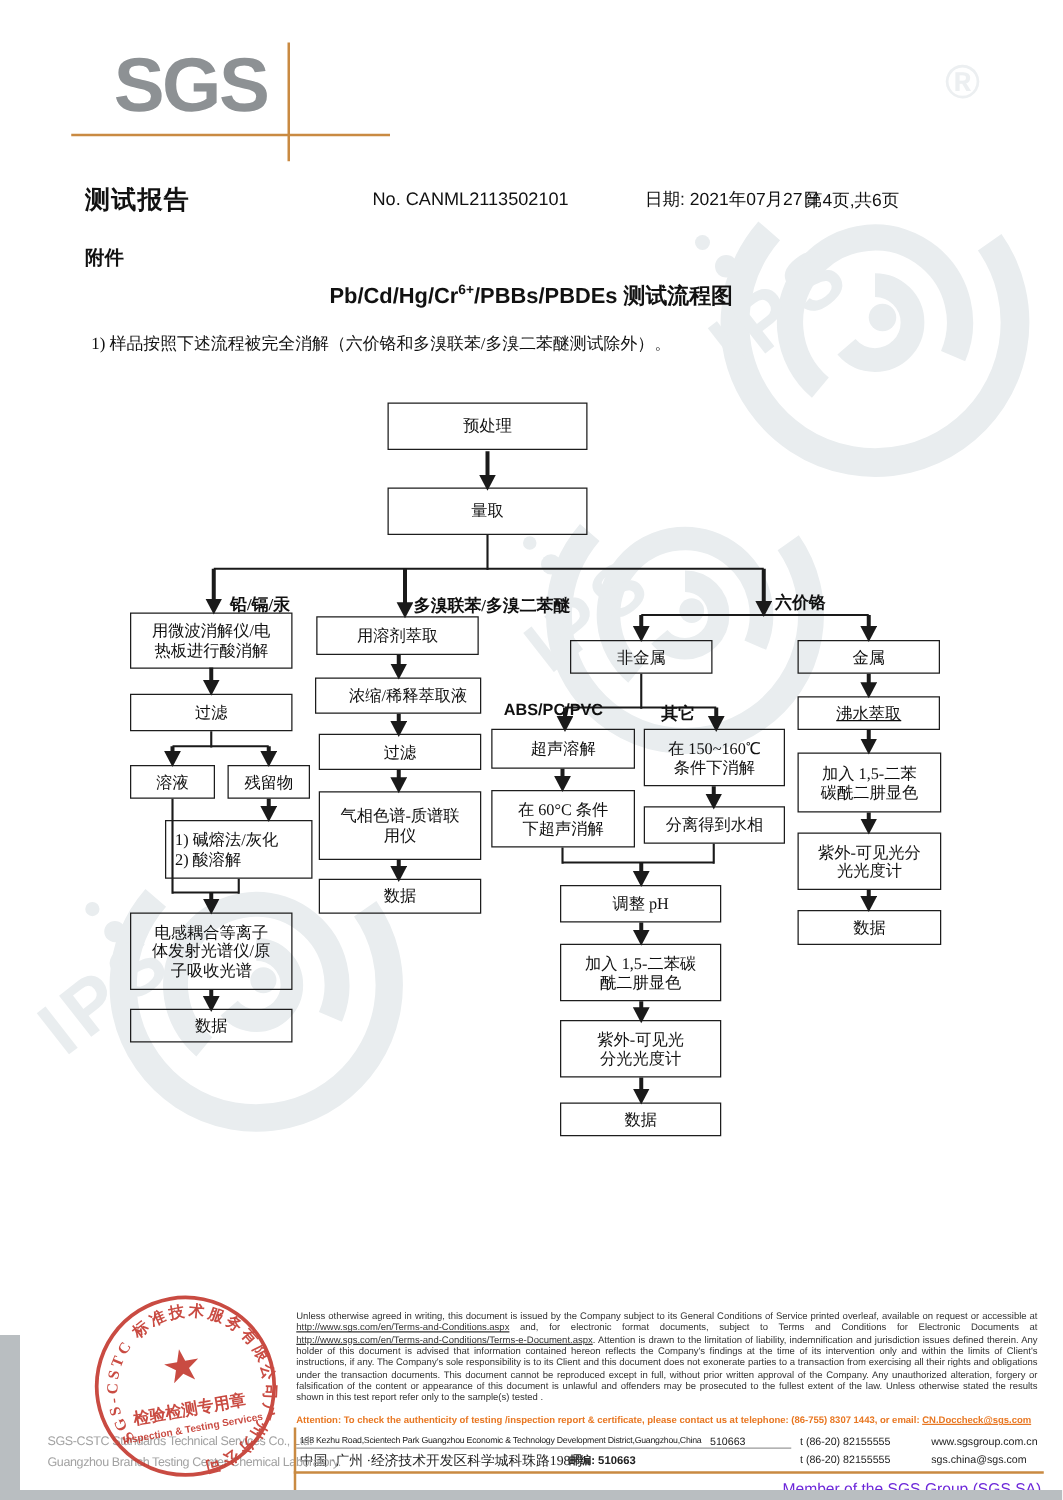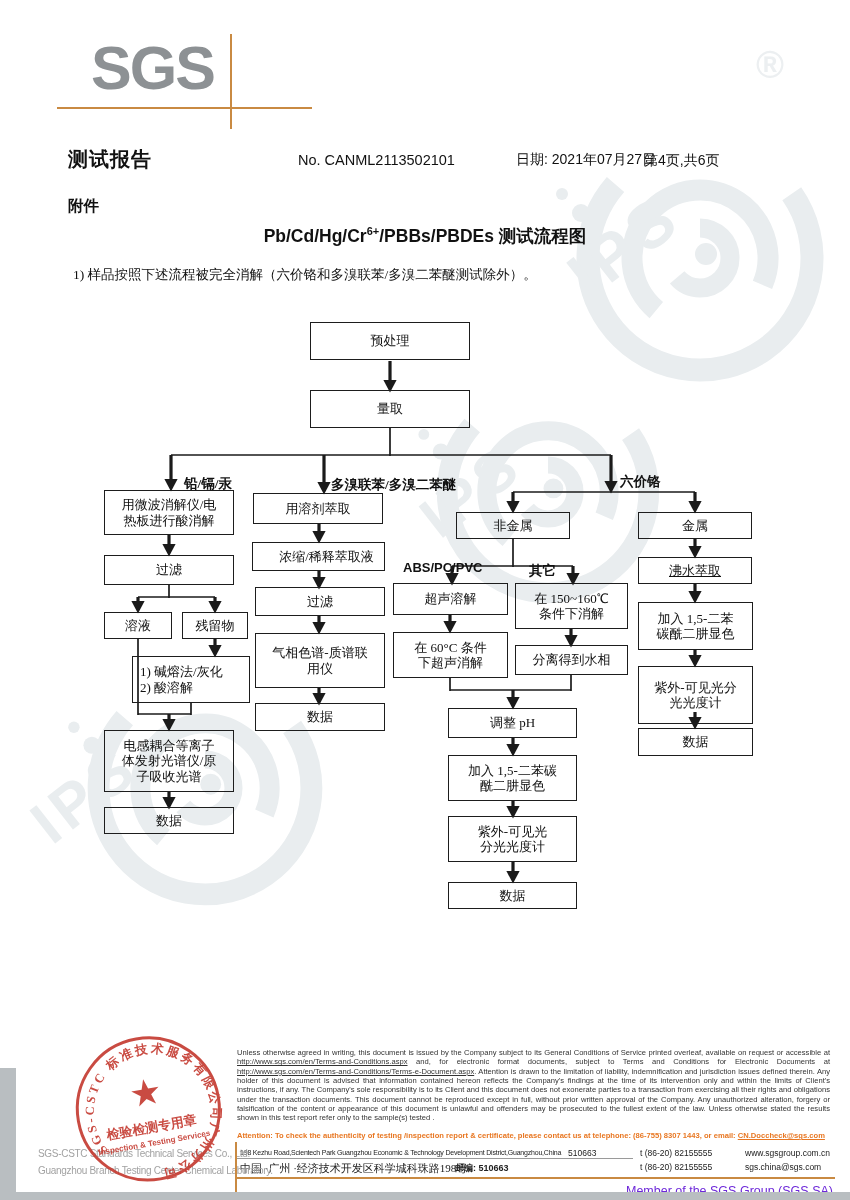--- a/index.html
+++ b/index.html
@@ -191,21 +191,21 @@
   <div class="fbox" style="left:448px;top:708px;width:129px;height:30px;">调整 pH</div>
   <div class="fbox" style="left:448px;top:755px;width:129px;height:46px;">加入 1,5-二苯碳
 酰二肼显色</div>
   <div class="fbox" style="left:448px;top:816px;width:129px;height:46px;">紫外-可见光
 分光光度计</div>
   <div class="fbox" style="left:448px;top:882px;width:129px;height:27px;">数据</div>
 
   <div class="fbox" style="left:638px;top:557px;width:114px;height:27px;text-decoration:underline;">沸水萃取</div>
   <div class="fbox" style="left:638px;top:602px;width:115px;height:48px;">加入 1,5-二苯
 碳酰二肼显色</div>
-  <div class="fbox" style="left:638px;top:666px;width:115px;height:58px;">紫外-可见光分
+  <div class="fbox" style="left:638px;top:666px;width:115px;height:46px;">紫外-可见光分
 光光度计</div>
   <div class="fbox" style="left:638px;top:728px;width:115px;height:28px;">数据</div>
 
   <div id="company-line1" class="abs">SGS-CSTC Standards Technical Services Co., Ltd.</div>
   <div id="company-line2" class="abs">Guangzhou Branch Testing Center Chemical Laboratory.</div>
 
   <svg id="stamp" class="abs" width="168" height="168" viewBox="0 0 168 168" style="transform:rotate(-10deg);">
     <defs>
       <path id="ringPath" d="M 33.1 113.5 A 59 59 0 1 1 134.9 113.5 A 59 59 0 0 1 33.1 113.5"></path>
     </defs>

